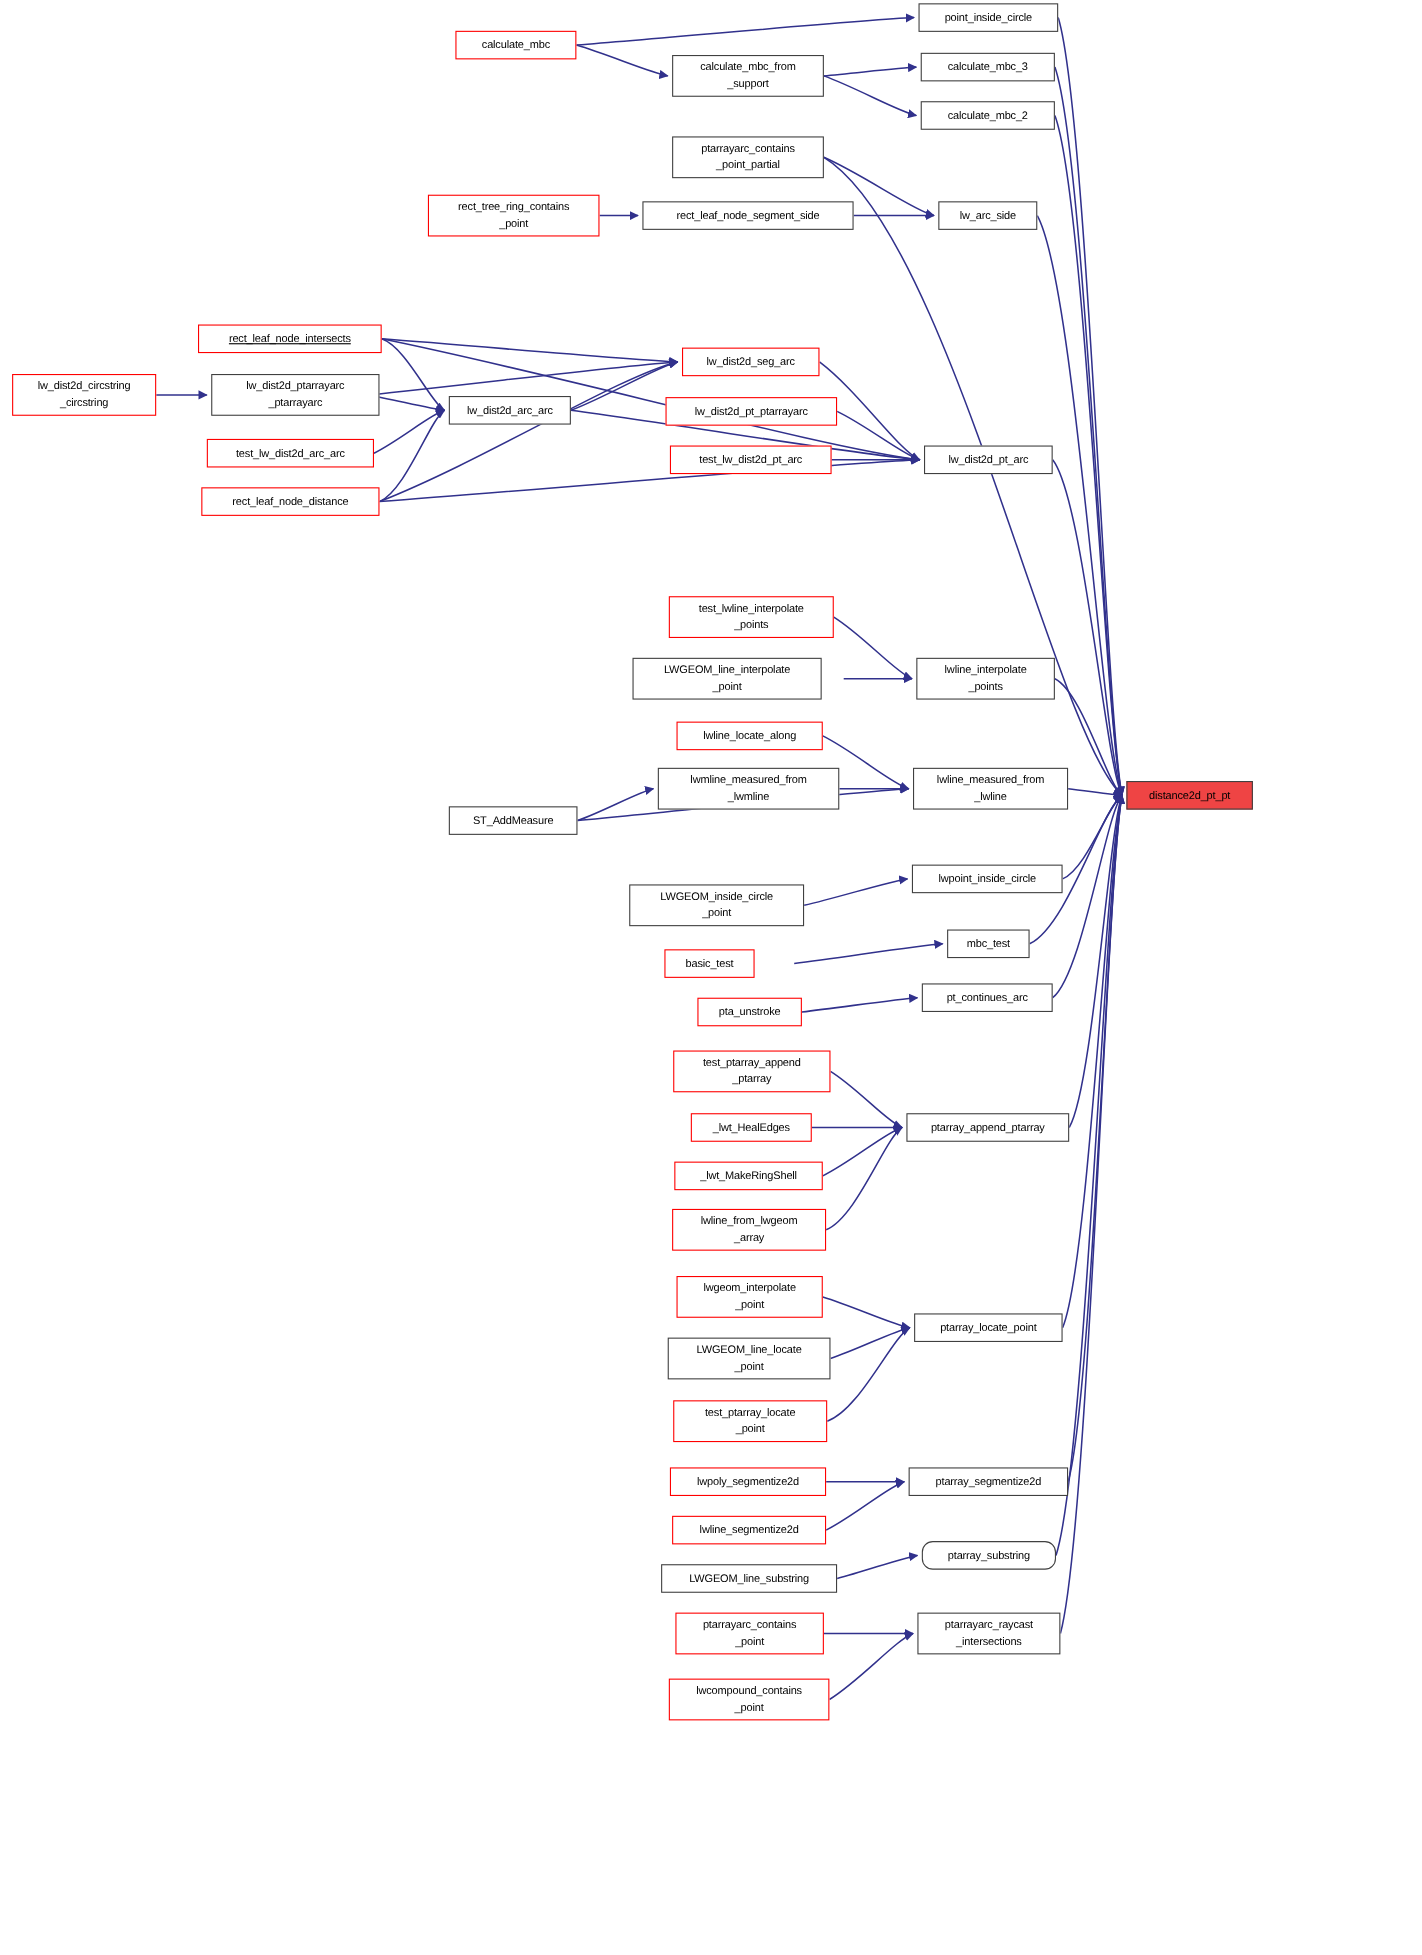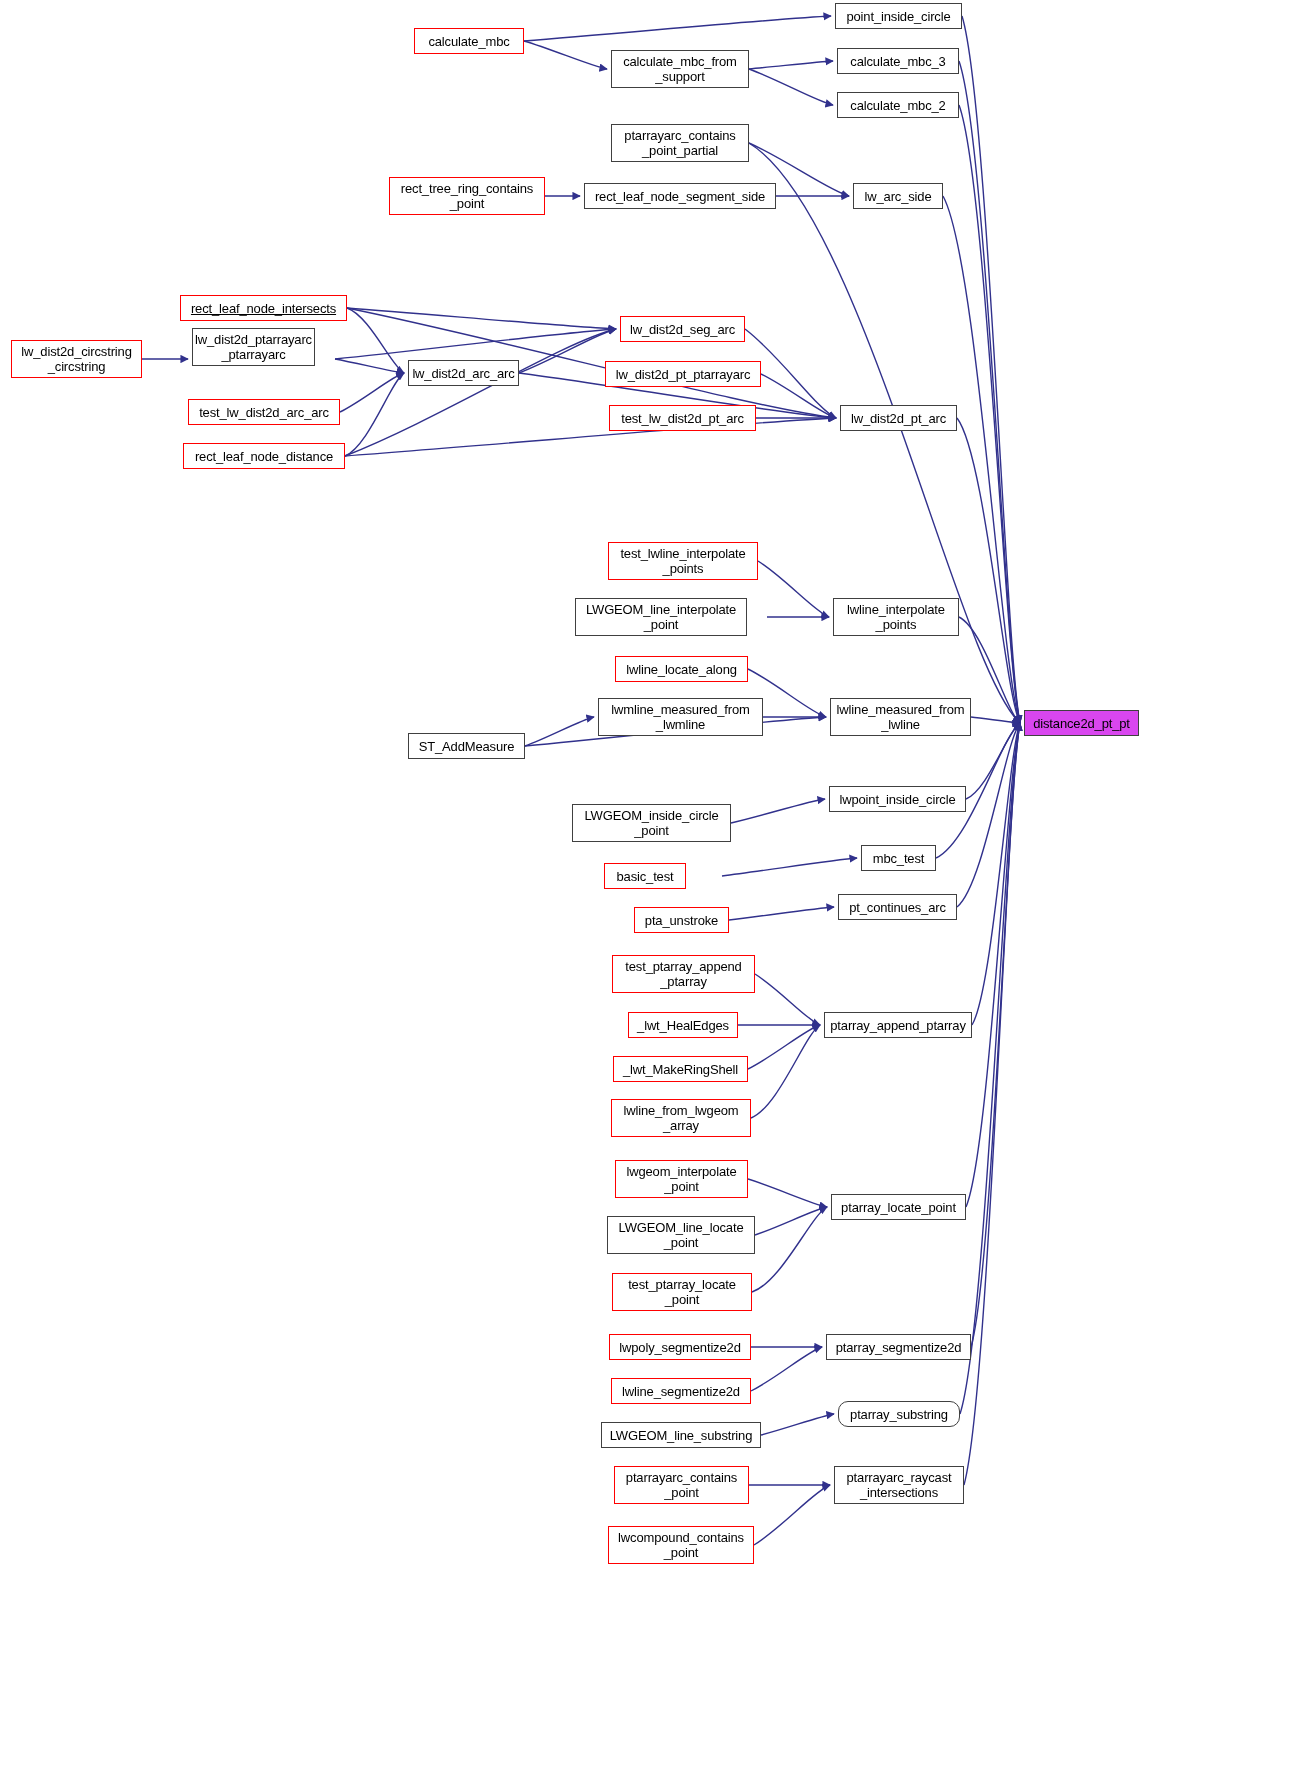--- a/index.html
+++ b/index.html
@@ -23,34 +23,34 @@
     height: 1777px;
     pointer-events: none;
   }
   .node {
     position: absolute;
     box-sizing: border-box;
     display: flex;
     align-items: center;
     justify-content: center;
     text-align: center;
-    font-size: 13px;
+    font-size: 10px;
     line-height: 15px;
     color: #000000;
     background: #ffffff;
     border: 1px solid #404040;
     white-space: pre-line;
     letter-spacing: -0.15px;
     z-index: 2;
   }
   .node.red {
     border: 1px solid #ff0000;
   }
   .node.highlight {
-    background: #d946ef;
+    background: #ef4444;
     border: 1px solid #404040;
   }
 </style>
 </head>
 <body>
 
 <div id="canvas">
   <svg id="edges" viewBox="0 0 1293 1777" xmlns="http://www.w3.org/2000/svg">
     <defs>
       <marker id="arrow" viewBox="0 0 10 10" refX="9" refY="5" markerWidth="6" markerHeight="6" orient="auto-start-reverse">
@@ -128,21 +128,21 @@
       <div class="node" style="left: 837px; top: 92px; width: 122px; height: 26px;">calculate_mbc_2</div>
       <div class="node" style="left: 611px; top: 124px; width: 138px; height: 38px;">ptarrayarc_contains
 _point_partial</div>
       <div class="node red" style="left: 389px; top: 177px; width: 156px; height: 38px;">rect_tree_ring_contains
 _point</div>
       <div class="node" style="left: 584px; top: 183px; width: 192px; height: 26px;">rect_leaf_node_segment_side</div>
       <div class="node" style="left: 853px; top: 183px; width: 90px; height: 26px;">lw_arc_side</div>
       <div class="node red" style="left: 180px; top: 295px; width: 167px; height: 26px; text-decoration: underline;">rect_leaf_node_intersects</div>
       <div class="node red" style="left: 11px; top: 340px; width: 131px; height: 38px;">lw_dist2d_circstring
 _circstring</div>
-      <div class="node" style="left: 192px; top: 328px; width: 123px; height: 38px;">lw_dist2d_ptarrayarc
+      <div class="node" style="left: 192px; top: 340px; width: 153px; height: 38px;">lw_dist2d_ptarrayarc
 _ptarrayarc</div>
       <div class="node red" style="left: 620px; top: 316px; width: 125px; height: 26px;">lw_dist2d_seg_arc</div>
       <div class="node" style="left: 408px; top: 360px; width: 111px; height: 26px;">lw_dist2d_arc_arc</div>
       <div class="node red" style="left: 605px; top: 361px; width: 156px; height: 26px;">lw_dist2d_pt_ptarrayarc</div>
       <div class="node red" style="left: 188px; top: 399px; width: 152px; height: 26px;">test_lw_dist2d_arc_arc</div>
       <div class="node red" style="left: 609px; top: 405px; width: 147px; height: 26px;">test_lw_dist2d_pt_arc</div>
       <div class="node" style="left: 840px; top: 405px; width: 117px; height: 26px;">lw_dist2d_pt_arc</div>
       <div class="node red" style="left: 183px; top: 443px; width: 162px; height: 26px;">rect_leaf_node_distance</div>
       <div class="node red" style="left: 608px; top: 542px; width: 150px; height: 38px;">test_lwline_interpolate
 _points</div>

